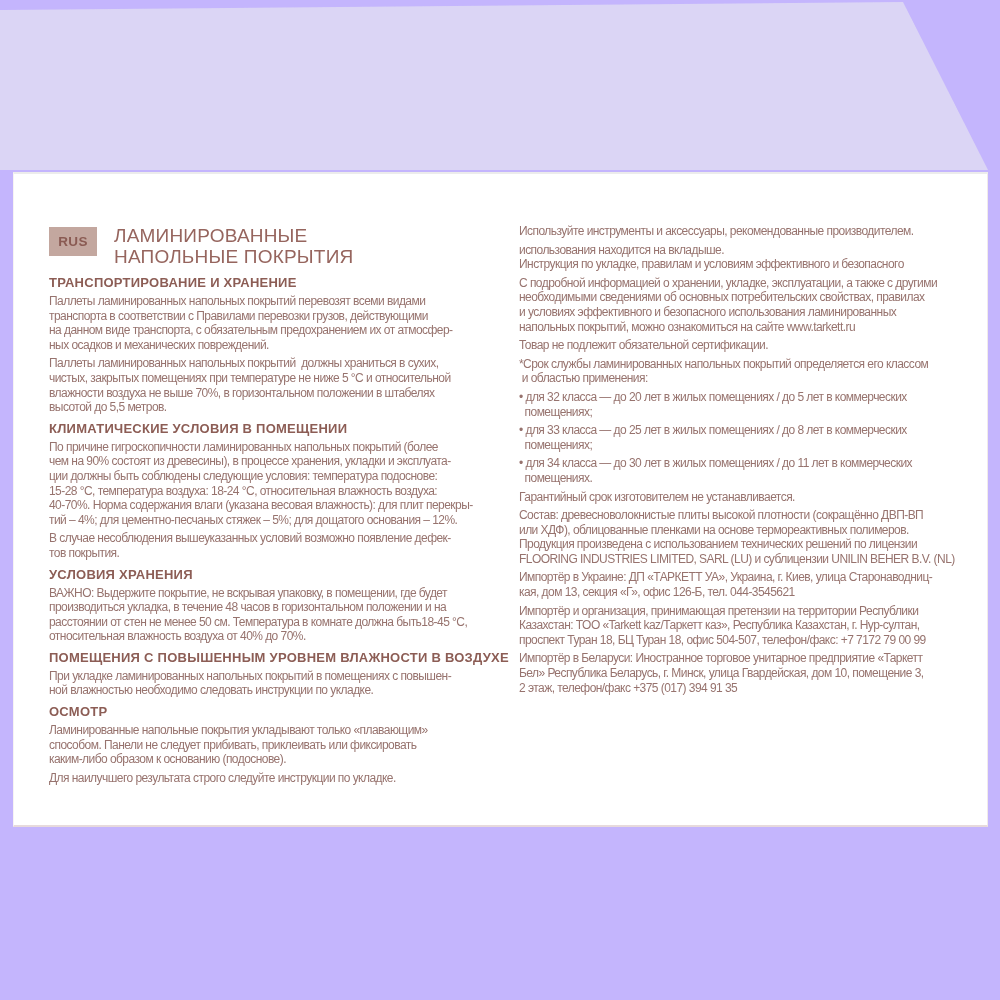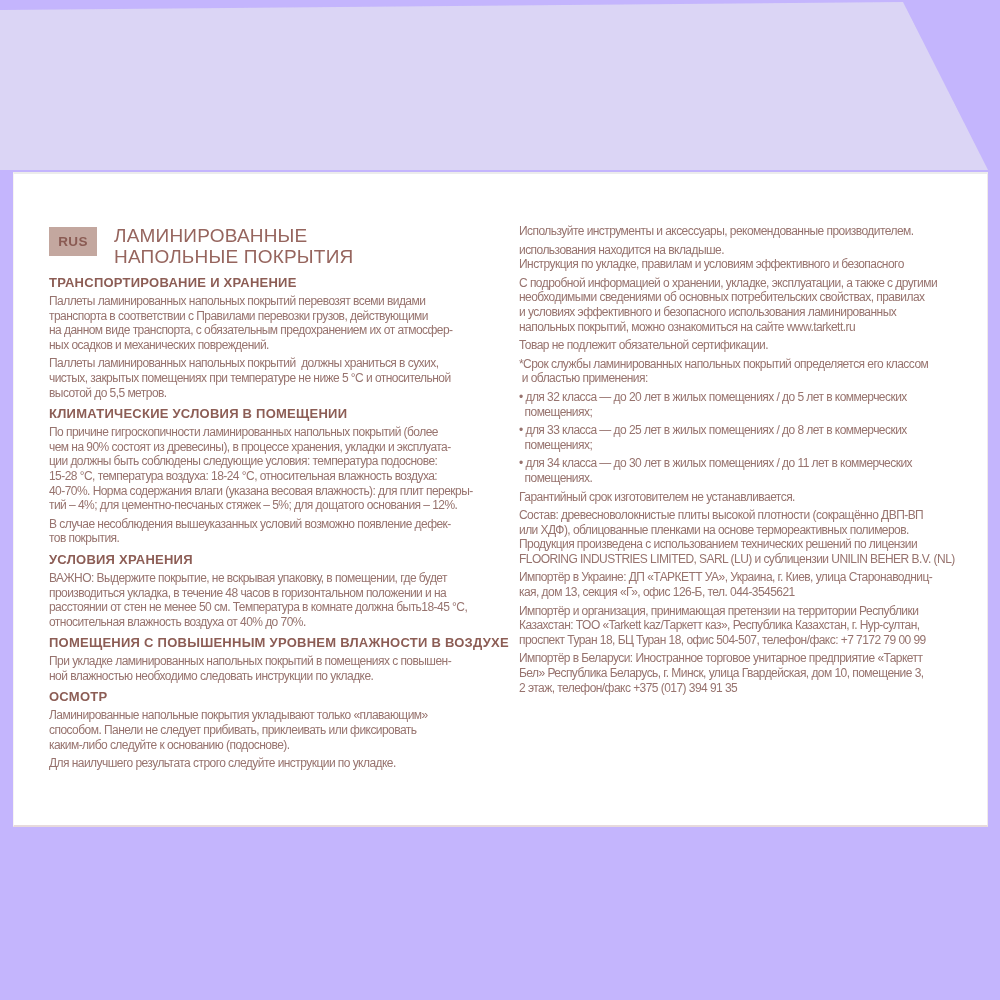--- a/index.html
+++ b/index.html
@@ -88,20 +88,21 @@
           <div class="heading">ТРАНСПОРТИРОВАНИЕ И ХРАНЕНИЕ</div>
           <div class="para">
             <div class="line">Паллеты ламинированных напольных покрытий перевозят всеми видами</div>
             <div class="line">транспорта в соответствии с Правилами перевозки грузов, действующими</div>
             <div class="line">на данном виде транспорта, с обязательным предохранением их от атмосфер-</div>
             <div class="line">ных осадков и механических повреждений.</div>
           </div>
           <div class="para">
             <div class="line">Паллеты ламинированных напольных покрытий  должны храниться в сухих,</div>
             <div class="line">чистых, закрытых помещениях при температуре не ниже 5 °С и относительной</div>
+            <div class="line">влажности воздуха не выше 70%, в горизонтальном положении в штабелях</div>
             <div class="line">высотой до 5,5 метров.</div>
           </div>
           <div class="heading">КЛИМАТИЧЕСКИЕ УСЛОВИЯ В ПОМЕЩЕНИИ</div>
           <div class="para">
             <div class="line">По причине гигроскопичности ламинированных напольных покрытий (более</div>
             <div class="line">чем на 90% состоят из древесины), в процессе хранения, укладки и эксплуата-</div>
             <div class="line">ции должны быть соблюдены следующие условия: температура подоснове:</div>
             <div class="line">15-28 °С, температура воздуха: 18-24 °С, относительная влажность воздуха:</div>
             <div class="line">40-70%. Норма содержания влаги (указана весовая влажность): для плит перекры-</div>
             <div class="line">тий – 4%; для цементно-песчаных стяжек – 5%; для дощатого основания – 12%.</div>
@@ -119,21 +120,21 @@
           </div>
           <div class="heading">ПОМЕЩЕНИЯ С ПОВЫШЕННЫМ УРОВНЕМ ВЛАЖНОСТИ В ВОЗДУХЕ</div>
           <div class="para">
             <div class="line">При укладке ламинированных напольных покрытий в помещениях с повышен-</div>
             <div class="line">ной влажностью необходимо следовать инструкции по укладке.</div>
           </div>
           <div class="heading">ОСМОТР</div>
           <div class="para">
             <div class="line">Ламинированные напольные покрытия укладывают только «плавающим»</div>
             <div class="line">способом. Панели не следует прибивать, приклеивать или фиксировать</div>
-            <div class="line">каким-либо следуйте к основанию (подоснове).</div>
+            <div class="line">каким-либо образом к основанию (подоснове).</div>
           </div>
           <div class="para">
             <div class="line">Для наилучшего результата строго следуйте инструкции по укладке.</div>
           </div>
         </div>
     </div>
 
     <div class="col col-right">
       <div>
           <div class="para">

